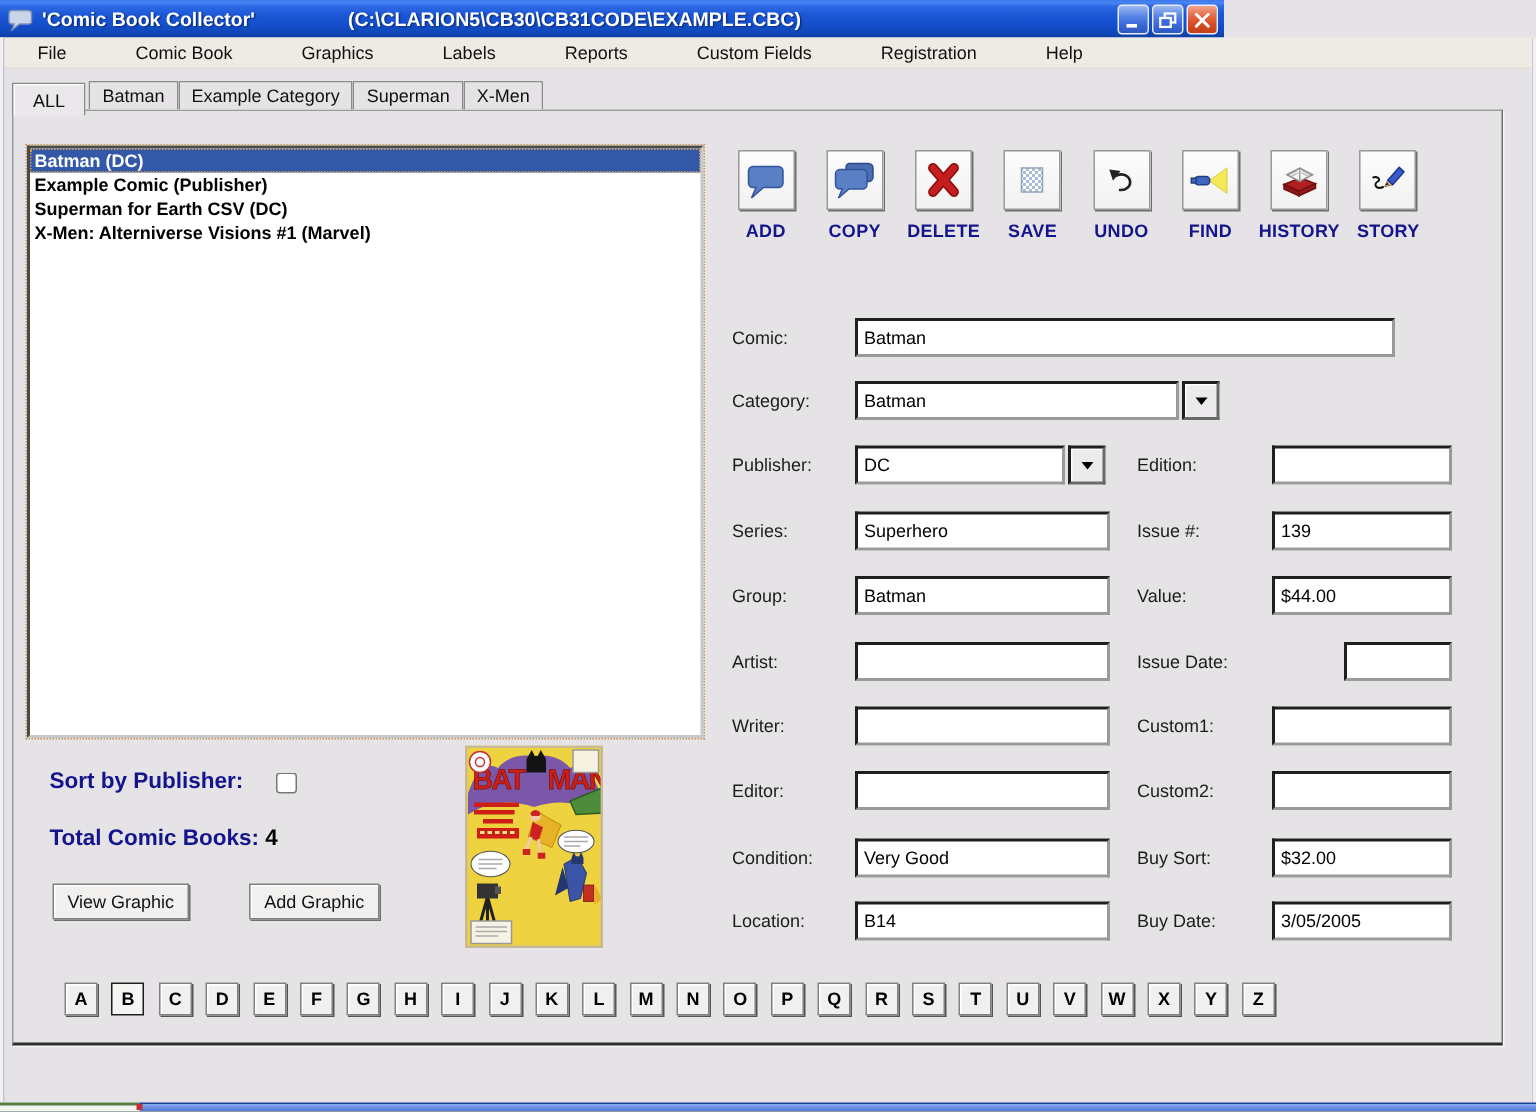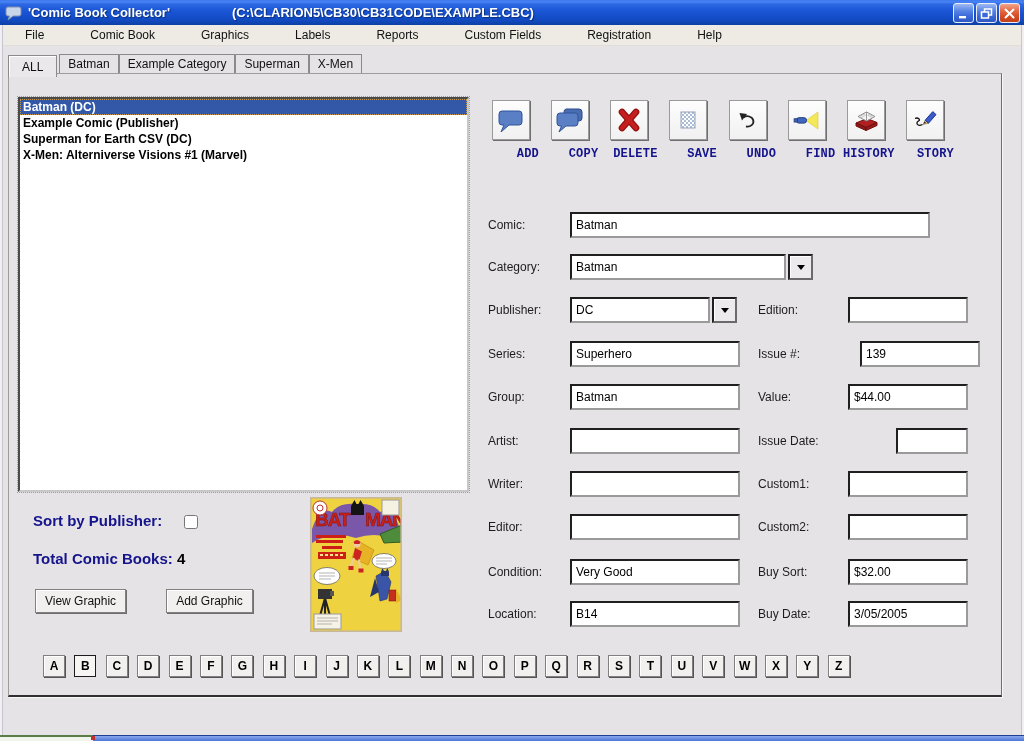--- a/index.html
+++ b/index.html
@@ -3,21 +3,21 @@
 <meta charset="utf-8">
 <style>
   html,body{margin:0;padding:0;background:#6a6a6a;}
   #window{
     position:relative;width:1024px;height:741px;overflow:hidden;
     background:#E6E3E6;font-family:"Liberation Sans",sans-serif;
     -webkit-font-smoothing:none;
   }
   
   .titlebar{
-    position:absolute;left:0;top:0;width:1024px;height:25px;
+    position:absolute;left:0;top:0;width:816px;height:25px;
     background:linear-gradient(180deg,#3D79EE 0%,#4884F4 8%,#2E69E4 16%,#1D58D8 38%,#1650CE 60%,#1149BE 82%,#0D3FA6 100%);
     display:flex;align-items:center;
   }
   .app-icon{margin-left:5px;width:18px;height:16px;}
   .title-text{color:#fff;font-weight:bold;font-size:13px;margin-left:5px;text-shadow:1px 1px 1px #0A2F7E;white-space:pre;}
   .title-path{position:absolute;left:232px;top:5px;color:#fff;font-weight:bold;font-size:13px;text-shadow:1px 1px 1px #0A2F7E;}
   .win-buttons{position:absolute;right:4px;top:3px;display:flex;gap:2px;}
   .win-btn{width:21px;height:20px;border:1px solid #E9EDF6;border-radius:3px;display:flex;align-items:center;justify-content:center;cursor:pointer;padding:0;}
   .win-btn.blue{background:linear-gradient(180deg,#9DB9F2 0%,#5582E4 40%,#3A68D6 70%,#2E58C4 100%);}
   .win-btn.red{background:linear-gradient(180deg,#F2A48C 0%,#E3653F 40%,#D44A22 70%,#C2401C 100%);}
@@ -45,21 +45,21 @@
   
   .listbox{
     position:absolute;left:18px;top:97px;width:447px;height:391px;background:#fff;
     border:2px solid;border-color:#4A4A4A #C8C8C8 #C8C8C8 #4A4A4A;outline:1px dotted #C09858;
     overflow:hidden;z-index:2;
   }
   .list-item{font-size:12px;font-weight:bold;color:#000;padding:1px 3px 0 3px;height:15px;line-height:14px;cursor:default;white-space:nowrap;}
   .list-item.selected{background:#3358A8;color:#fff;outline:1px dotted #C89850;outline-offset:-1px;}
   
   .toolbar{position:absolute;left:482px;top:100px;width:472px;display:flex;justify-content:space-between;z-index:2;}
-  .tb-item{width:57px;text-align:right;font-family:Liberation Mono, monospace;}
+  .tb-item{width:57px;text-align:center;}
   .tb-btn{
     width:38px;height:40px;margin:0 auto;background:linear-gradient(180deg,#FDFDFD,#F2F1F2);
     border:1px solid #9A9A9A;box-shadow:1px 1px 0 #6F6F6F;display:flex;align-items:center;justify-content:center;cursor:pointer;padding:0;
   }
   .tb-label{margin-top:7px;font-size:12px;font-weight:bold;color:#14148C;letter-spacing:.2px;}
   
   .flabel{position:absolute;font-size:12px;color:#1c1c1c;z-index:2;}
   .ffield{
     position:absolute;box-sizing:border-box;height:26px;background:#fff;color:#000;
     border:2px solid;border-color:#1F1F1F #9A9A9A #9A9A9A #1F1F1F;
@@ -288,21 +288,21 @@
   <span class="flabel" style="left:488px;top:565px">Condition:</span>
   <input class="ffield" style="left: 570px; top: 559px; width: 170px;" value="Very Good">
 
   <span class="flabel" style="left:488px;top:607px">Location:</span>
   <input class="ffield" style="left: 570px; top: 601px; width: 170px;" value="B14">
 
   <span class="flabel" style="left:758px;top:303px">Edition:</span>
   <input class="ffield" style="left: 848px; top: 297px; width: 120px;" value="">
 
   <span class="flabel" style="left:758px;top:347px">Issue #:</span>
-  <input class="ffield" style="left: 848px; top: 341px; width: 120px; margin-left: 12px;" value="139">
+  <input class="ffield" style="left: 848px; top: 341px; width: 120px;" value="139">
 
   <span class="flabel" style="left:758px;top:390px">Value:</span>
   <input class="ffield" style="left: 848px; top: 384px; width: 120px;" value="$44.00">
 
   <span class="flabel" style="left:758px;top:434px">Issue Date:</span>
   <input class="ffield" style="left: 896px; top: 428px; width: 72px;" value="">
 
   <span class="flabel" style="left:758px;top:477px">Custom1:</span>
   <input class="ffield" style="left: 848px; top: 471px; width: 120px;" value="">
 

